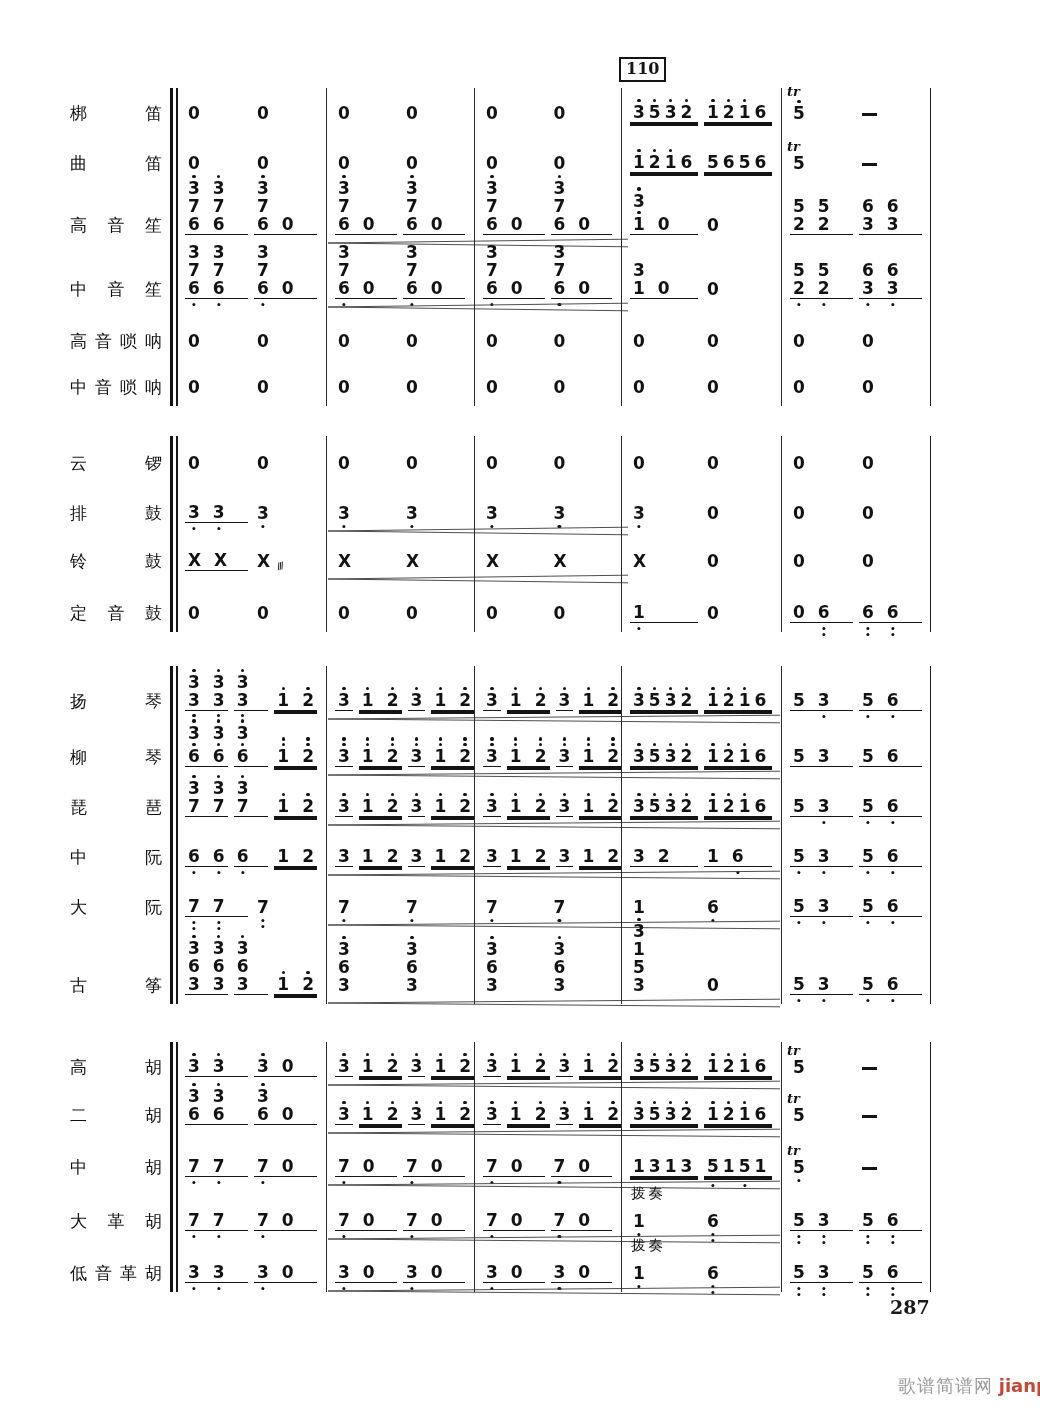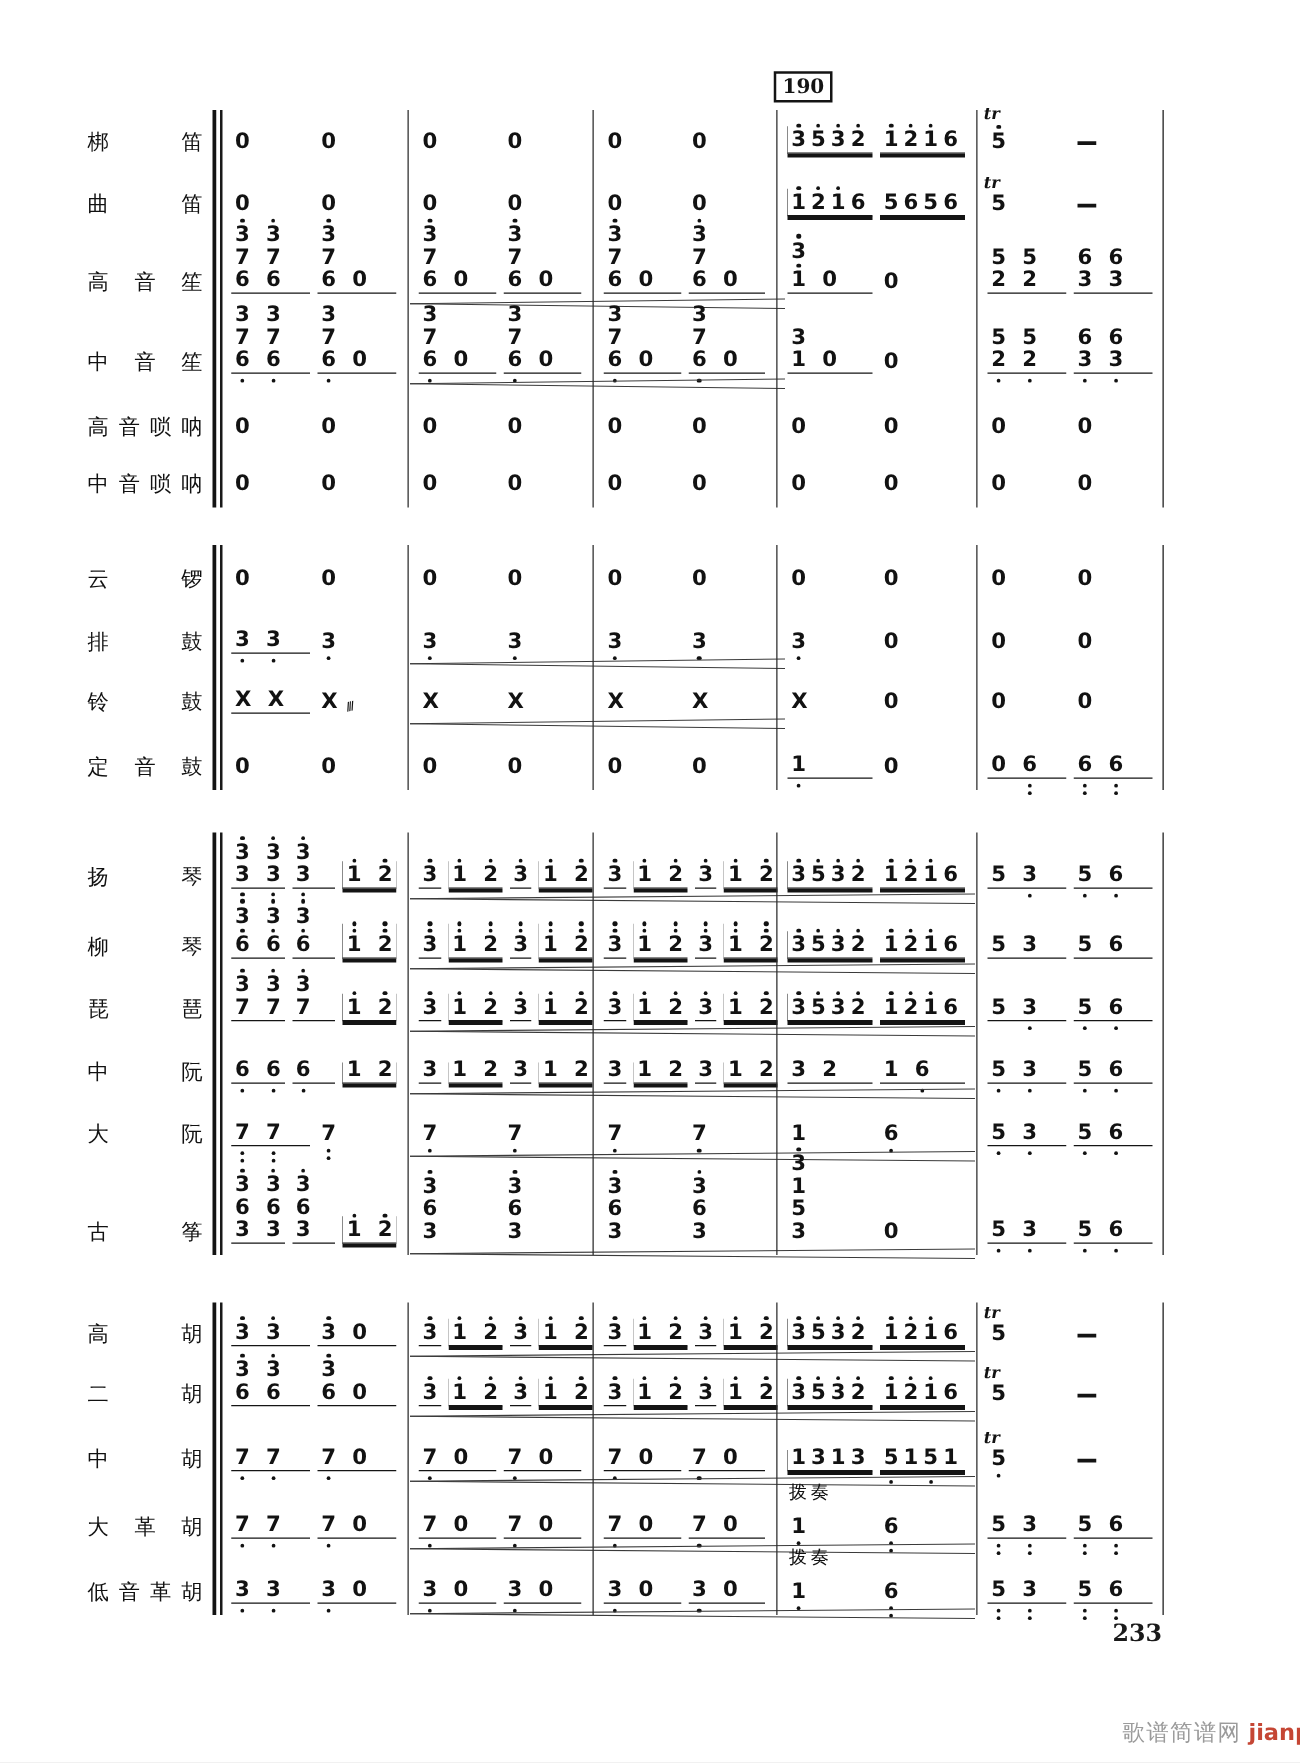--- a/index.html
+++ b/index.html
@@ -35,21 +35,21 @@
   .roll{position:absolute;right:-12px;bottom:-1px;font:700 9px "DejaVu Sans",sans-serif;
         letter-spacing:-1.5px;transform:rotate(-14deg);color:#121212;}
   .pizz{position:absolute;left:10px;bottom:37px;font:500 14.5px "Liberation Serif",serif;
         letter-spacing:3px;color:#111;white-space:nowrap;}
   .cresc{position:absolute;pointer-events:none;}
 </style>
 </head>
 <body>
 
 <div class="page">
-  <div class="rehearsal">190</div>
+  <div class="rehearsal">110</div>
   <div id="score">
       <div class="group" style="top: 88px; height: 318px;">
         <div class="sys"></div>
         <div class="row" style="height: 44px;">
           <div class="lbl">
             <span>梆</span>
             <span>笛</span>
           </div>
           <div class="meas" style="width: 150px;">
             <div class="cell" style="column-gap: 0px;">
@@ -3536,18 +3536,18 @@
           </svg>
         </div>
         <div class="bar heavy" style="left: 0px;"></div>
         <div class="bar" style="left: 150px;"></div>
         <div class="bar" style="left: 298px;"></div>
         <div class="bar" style="left: 445px;"></div>
         <div class="bar" style="left: 605px;"></div>
         <div class="bar heavy" style="left: 753.5px;"></div>
       </div>
     </div>
-  <div class="pageno">233</div>
+  <div class="pageno">287</div>
   <div class="watermark">
     <span class="wm-site">歌谱简谱网</span>
     <span class="wm-url">jianpu.cn</span>
   </div>
 </div>
 
 </body></html>

